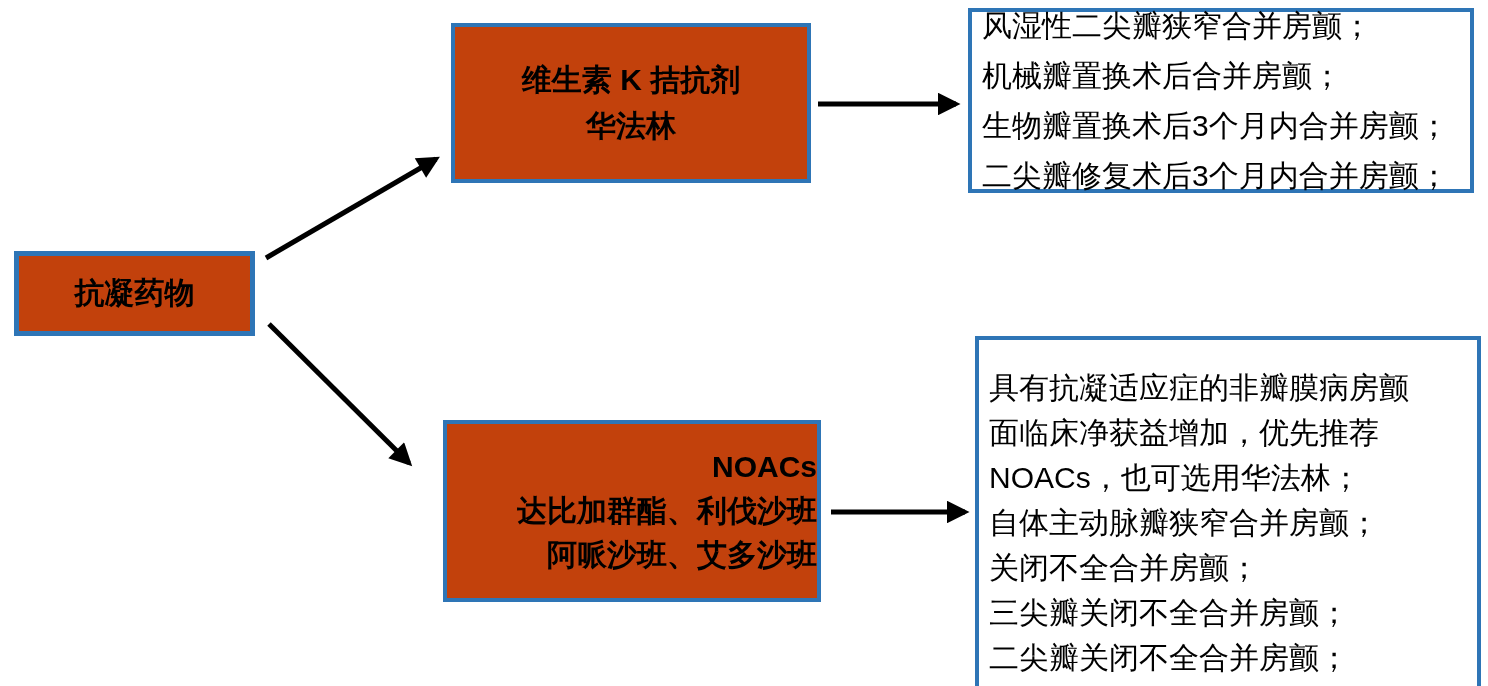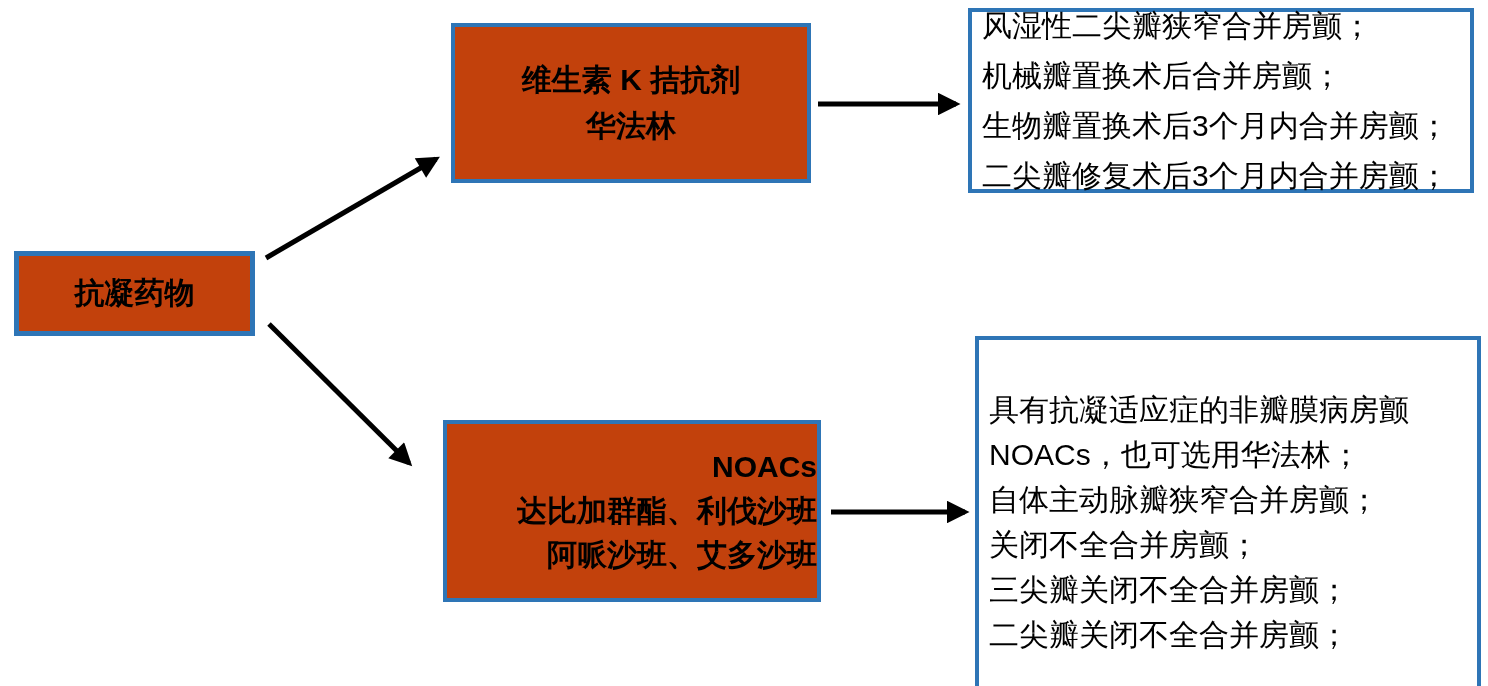--- a/index.html
+++ b/index.html
@@ -99,20 +99,21 @@
   </div>
 
   <div id="noacs-node" class="node filled">
     <div>NOACs</div>
     <div>达比加群酯、利伐沙班</div>
     <div>阿哌沙班、艾多沙班</div>
   </div>
 
   <div id="noacs-ind-node" class="node plain">
     <div>具有抗凝适应症的非瓣膜病房颤</div>
+    <div>面临床净获益增加，优先推荐</div>
     <div>NOACs，也可选用华法林；</div>
     <div>自体主动脉瓣狭窄合并房颤；</div>
     <div>关闭不全合并房颤；</div>
     <div>三尖瓣关闭不全合并房颤；</div>
     <div>二尖瓣关闭不全合并房颤；</div>
   </div>
 
 </div>
 
 </body></html>

